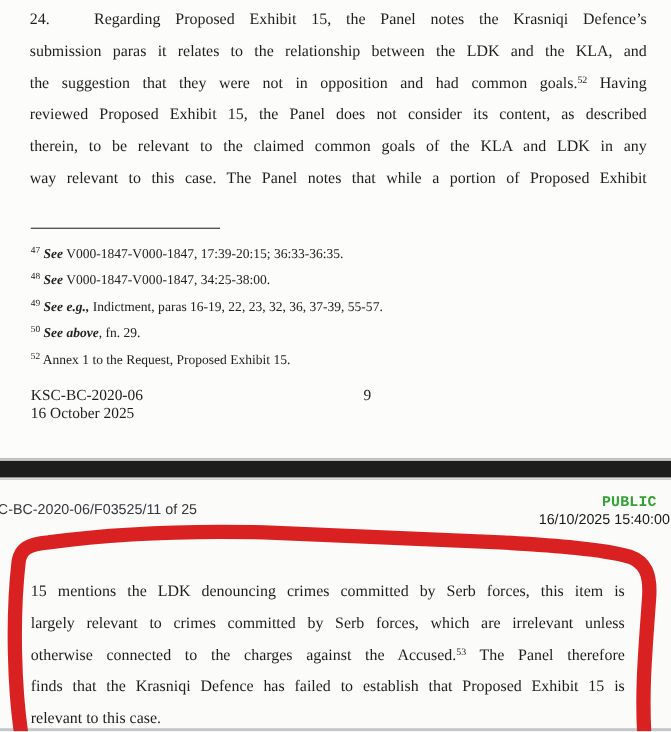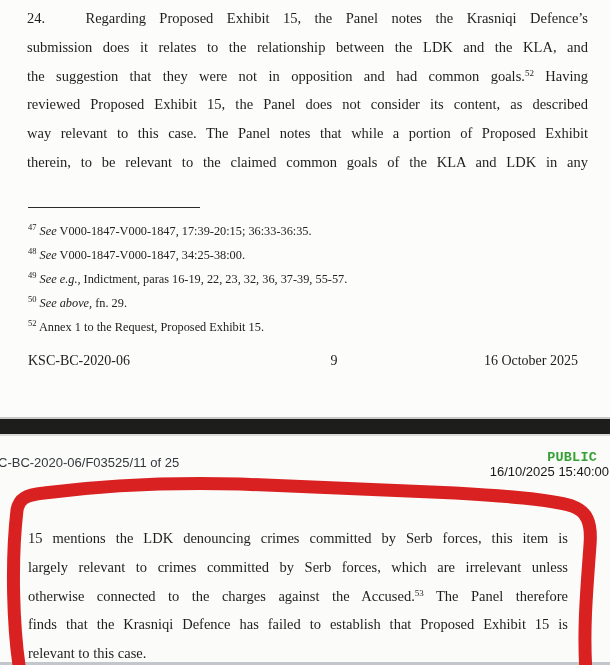--- a/index.html
+++ b/index.html
@@ -23,26 +23,26 @@
   .fnsep {
     position:absolute; top:207px; left:28px; width:172px; height:0;
     border-top:1.6px solid #2b2b2b;
   }
   .footnotes {
     position:absolute; top:217px; left:28px; width:560px;
     font-size:12.3px; line-height:20.6px; color:#222;
   }
   .fn-row { white-space:normal; }
   .fn-marker { font-size:8.5px; vertical-align:4.5px; }
-  .fn-italic { font-style:italic; }
+  .fn-italic { font-style:italic;font-weight:bold; }
 
   .footer-row {
     position:absolute; top:353px; left:28px; width:550px;
     display:flex; justify-content:space-between; align-items:baseline;
-    font-size:14px; color:#1d1d1c;
+    font-size:14px; color:#1d1d1c;flex-direction:column;
   }
   .footer-center { position:absolute; left:266px; width:80px; text-align:center; }
 
   
   .sep-bar {
     position:absolute; top:417px; left:0; width:610px; height:19px;
     background:#1d1d1c;
     border-top:2px solid #c9c9c9; border-bottom:2px solid #dadada;
   }
 
@@ -73,25 +73,25 @@
   
   .marker-svg { position:absolute; top:0; left:0; width:610px; height:665px; pointer-events:none; z-index:5; }
 </style>
 </head>
 <body>
 
 <div id="page">
 
   <div class="para1">
     <div class="line just">24.&nbsp;&nbsp;&nbsp;Regarding Proposed Exhibit 15, the Panel notes the Krasniqi Defence’s</div>
-    <div class="line just">submission does it relates to the relationship between the LDK and the KLA, and</div>
+    <div class="line just">submission paras it relates to the relationship between the LDK and the KLA, and</div>
     <div class="line just"><span>the suggestion that they were not in opposition and had common goals.</span><sup class="inline-sup">52</sup><span> Having</span></div>
     <div class="line just">reviewed Proposed Exhibit 15, the Panel does not consider its content, as described</div>
+    <div class="line just">therein, to be relevant to the claimed common goals of the KLA and LDK in any</div>
     <div class="line just">way relevant to this case. The Panel notes that while a portion of Proposed Exhibit</div>
-    <div class="line just">therein, to be relevant to the claimed common goals of the KLA and LDK in any</div>
   </div>
 
   <div class="fnsep"></div>
 
   <div class="footnotes">
     <div class="fn-row"><span class="fn-marker">47</span> <span class="fn-italic">See</span><span> V000-1847-V000-1847, 17:39-20:15; 36:33-36:35.</span></div>
     <div class="fn-row"><span class="fn-marker">48</span> <span class="fn-italic">See</span><span> V000-1847-V000-1847, 34:25-38:00.</span></div>
     <div class="fn-row"><span class="fn-marker">49</span> <span class="fn-italic">See e.g.,</span><span> Indictment, paras 16-19, 22, 23, 32, 36, 37-39, 55-57.</span></div>
     <div class="fn-row"><span class="fn-marker">50</span> <span class="fn-italic">See above</span><span>, fn. 29.</span></div>
     <div class="fn-row"><span class="fn-marker">52</span> <span class="fn-italic"></span><span>Annex 1 to the Request, Proposed Exhibit 15.</span></div>

